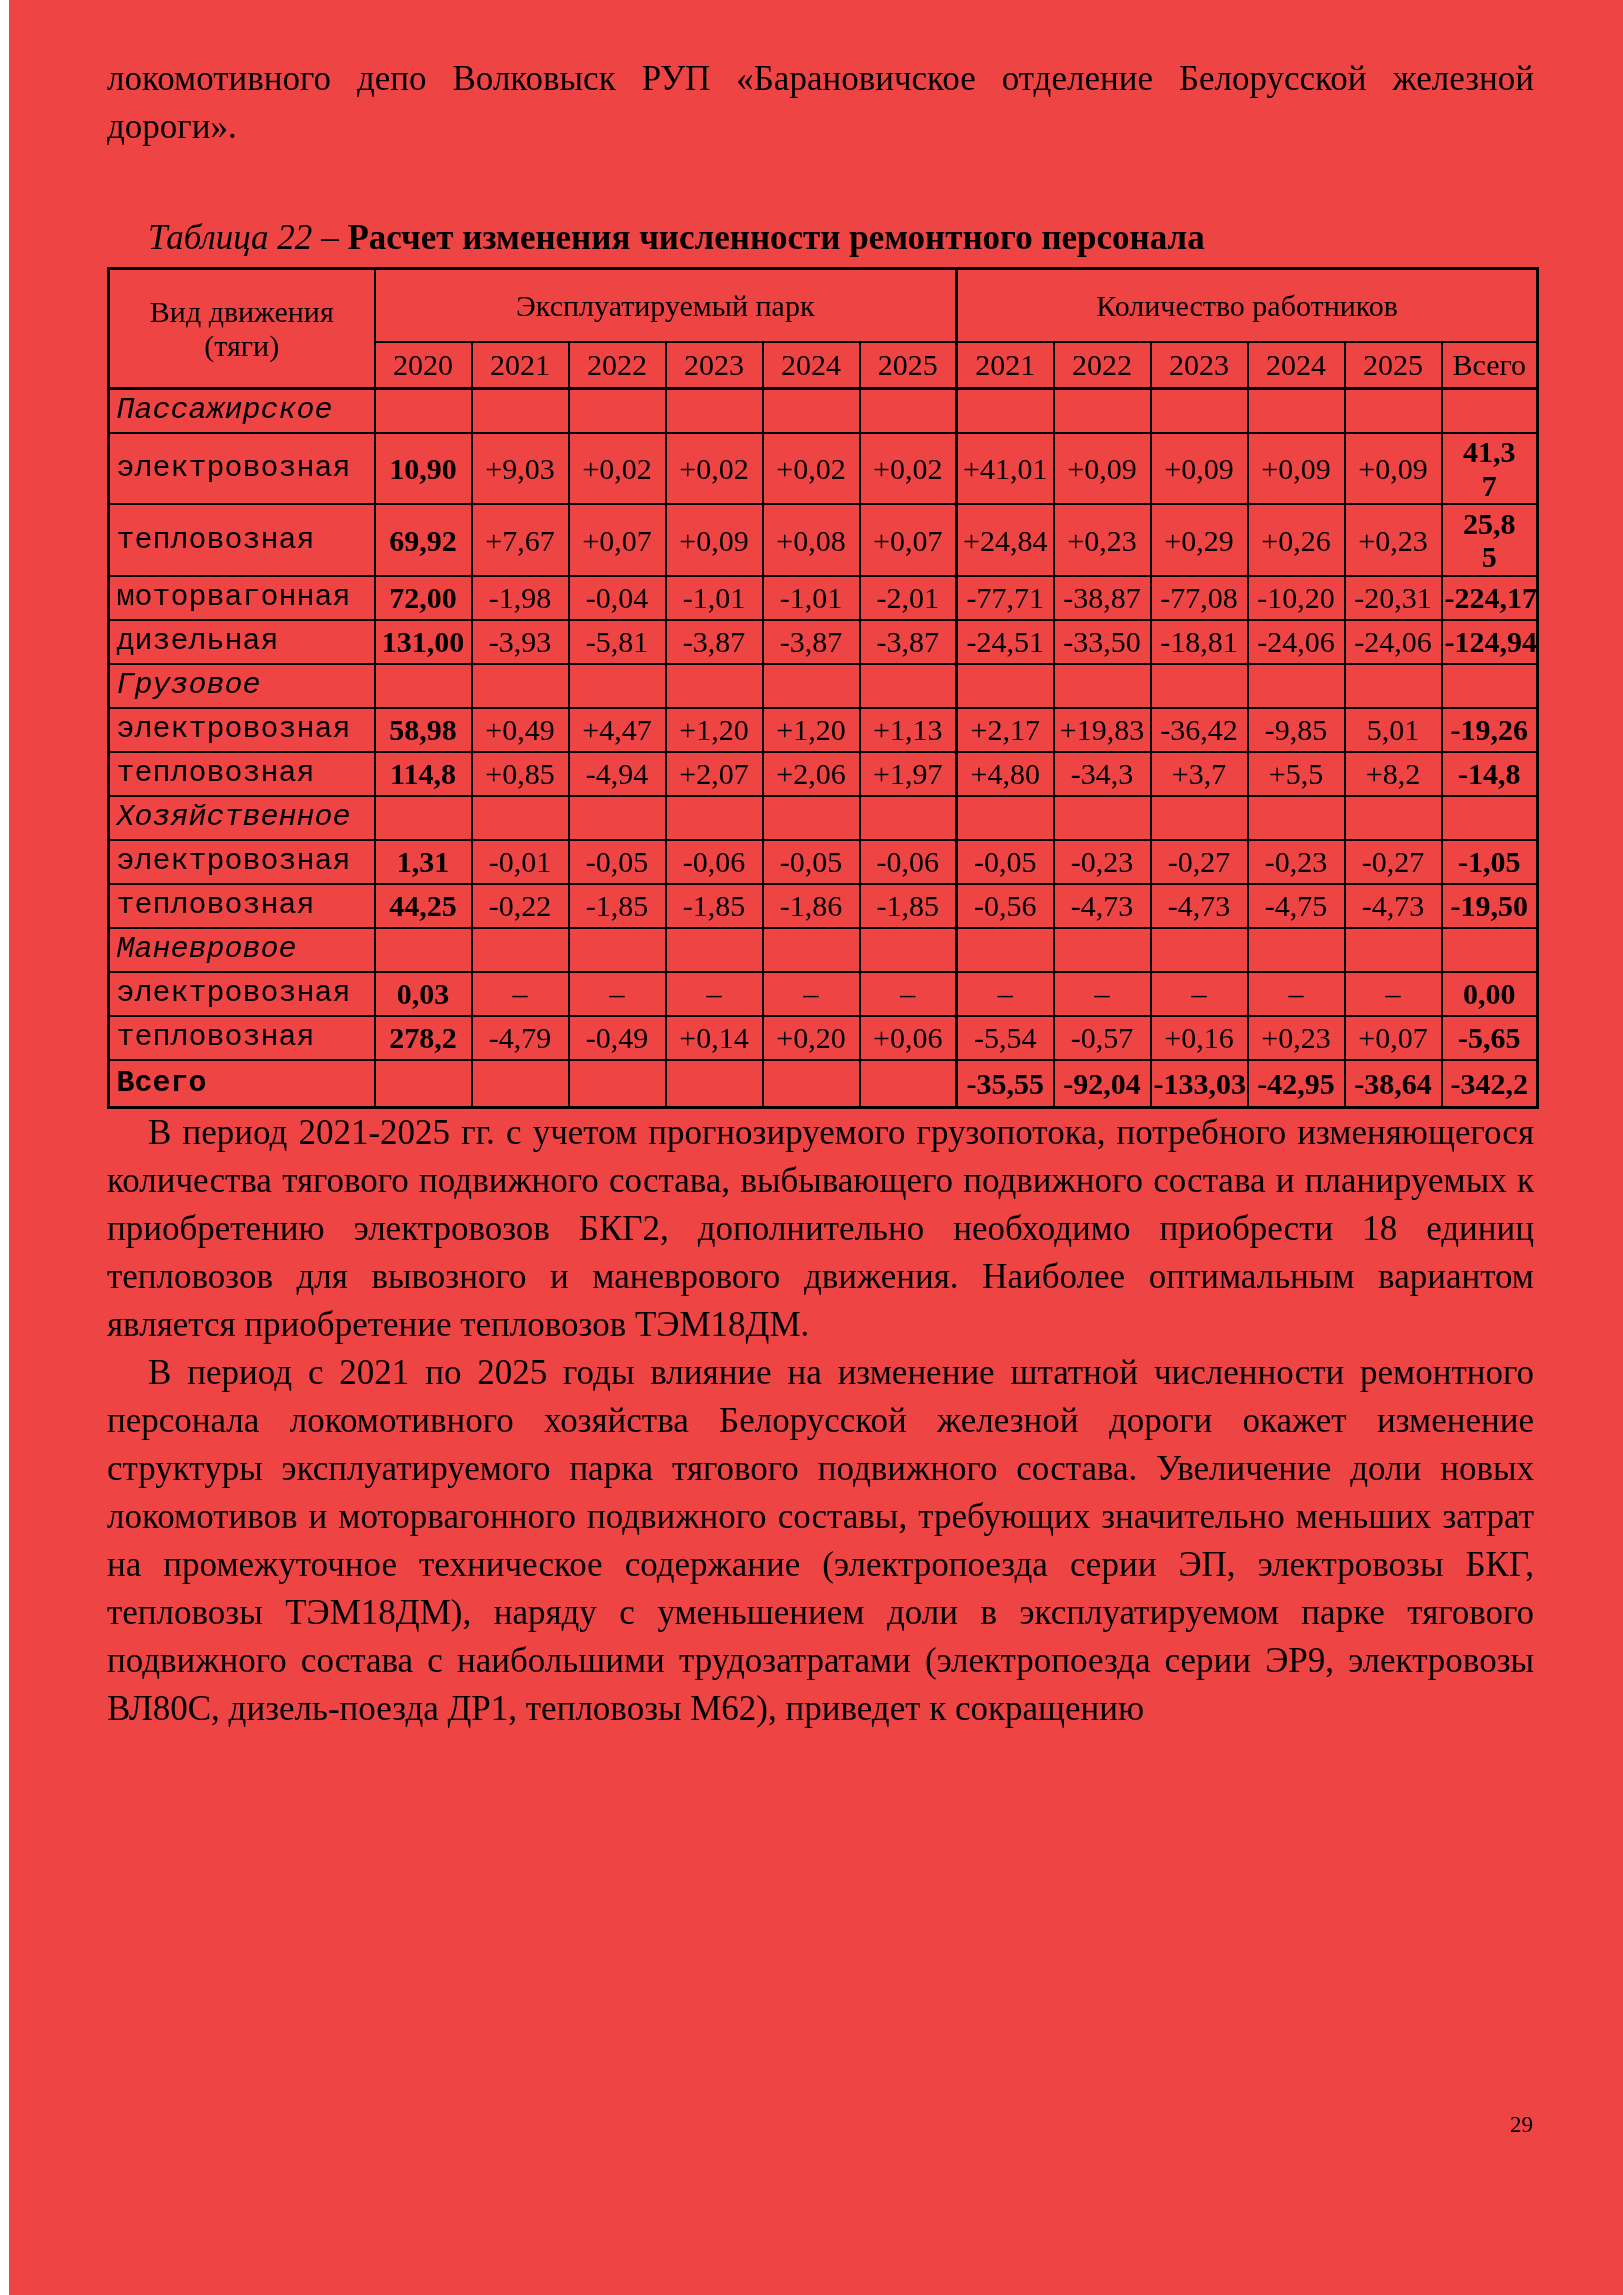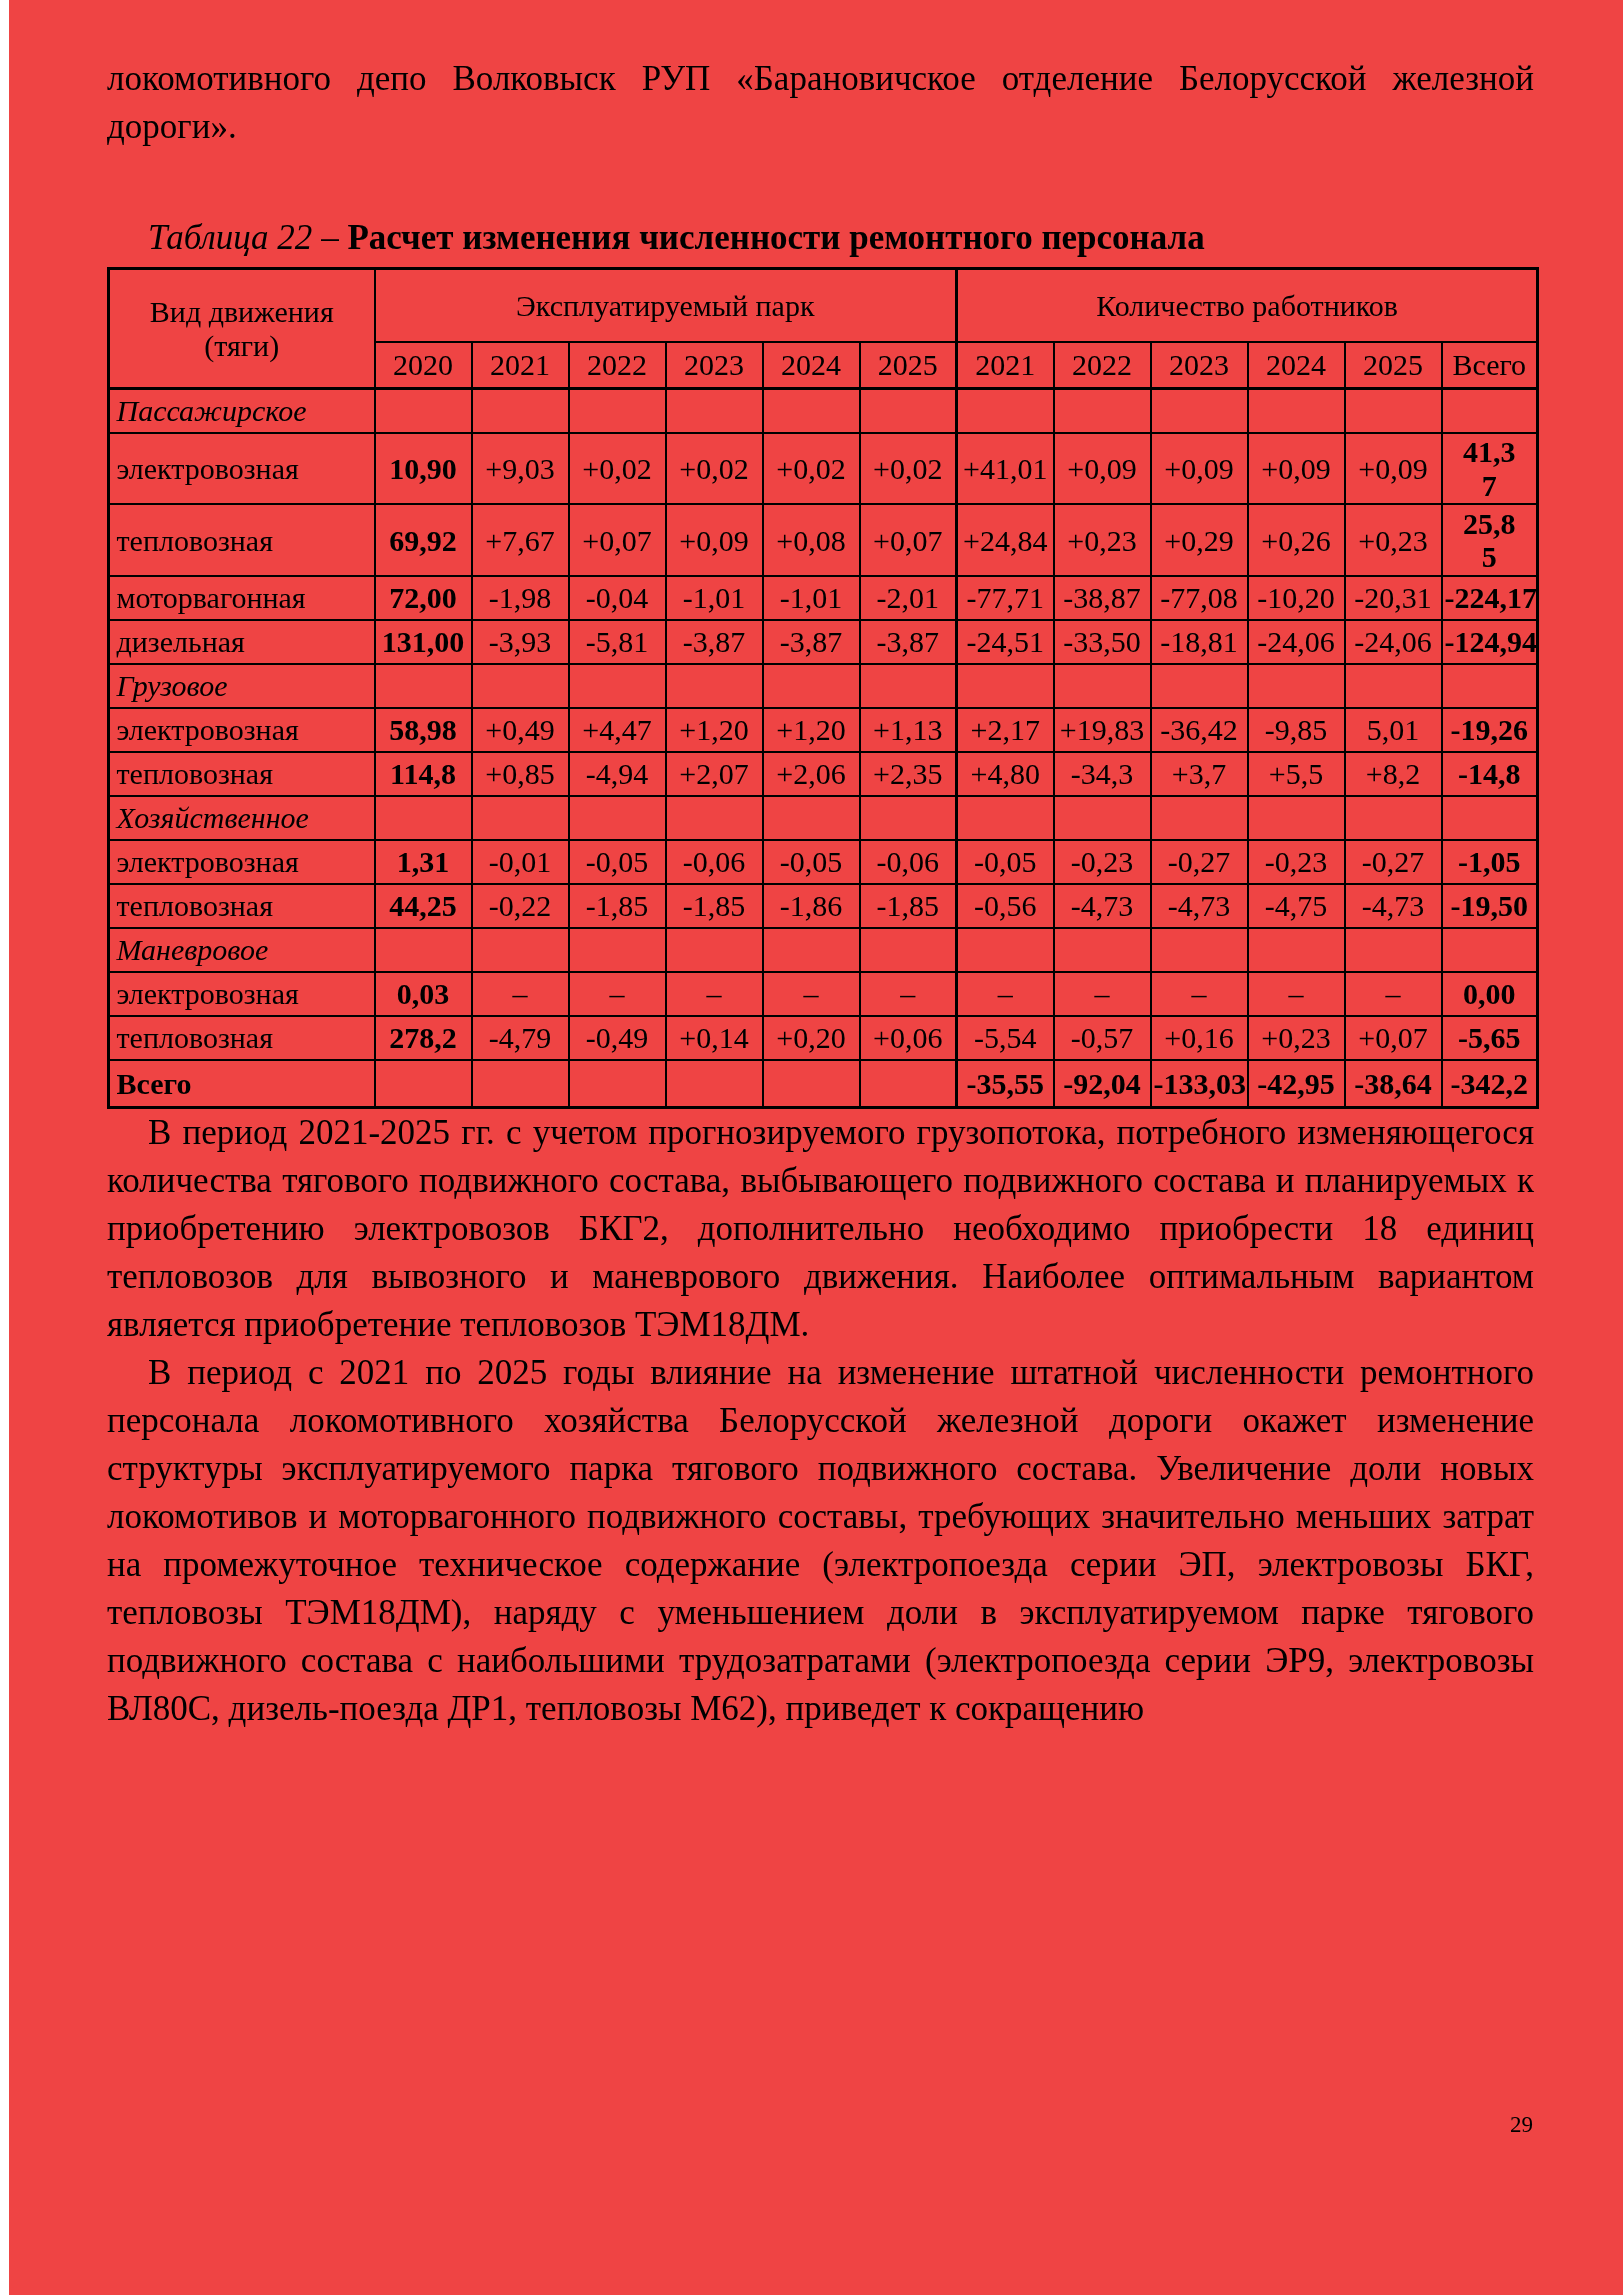--- a/index.html
+++ b/index.html
@@ -25,21 +25,21 @@
     vertical-align:middle; white-space:pre-line; overflow:hidden;
   }
   .t22 thead tr.group-row { height:73px; }
   .t22 thead tr.years-row { height:47px; }
   .t22 thead tr.years-row th { border-bottom:3.3px solid #000; }
   .t22 th.corner { border-bottom:3.3px solid #000; }
   .t22 .group-split { border-left:3.3px solid #000; }
   .t22 tbody tr { height:44px; }
   .t22 tbody tr.tall-row { height:67px; }
   .t22 tbody tr.total-row { height:47px; }
-  .t22 td.label-cell { text-align:left; padding-left:6.5px; }
+  .t22 td.label-cell { text-align:left; padding-left:6.5px;font-family:Liberation Mono, monospace; }
   .t22 tr.section-row td.label-cell { font-style:italic; }
   .t22 td.first, .t22 td.last { font-weight:bold; }
   .t22 tr.total-row td { font-weight:bold; }
 
   .concl-heading { margin-top:51px; }
   .page-number { position:absolute; top:2112px; right:99px; font-size:23px; }
 </style>
 </head>
 <body>
 
@@ -194,21 +194,21 @@
           <td class="num">5,01</td>
           <td class="num last">-19,26</td>
         </tr>
         <tr class="">
           <td class="label-cell">тепловозная</td>
           <td class="num first">114,8</td>
           <td class="num">+0,85</td>
           <td class="num">-4,94</td>
           <td class="num">+2,07</td>
           <td class="num">+2,06</td>
-          <td class="num">+2,35</td>
+          <td class="num">+1,97</td>
           <td class="num group-split">+4,80</td>
           <td class="num">-34,3</td>
           <td class="num">+3,7</td>
           <td class="num">+5,5</td>
           <td class="num">+8,2</td>
           <td class="num last">-14,8</td>
         </tr>
         <tr class="section-row">
           <td class="label-cell">Хозяйственное</td>
           <td class="num first"></td>

